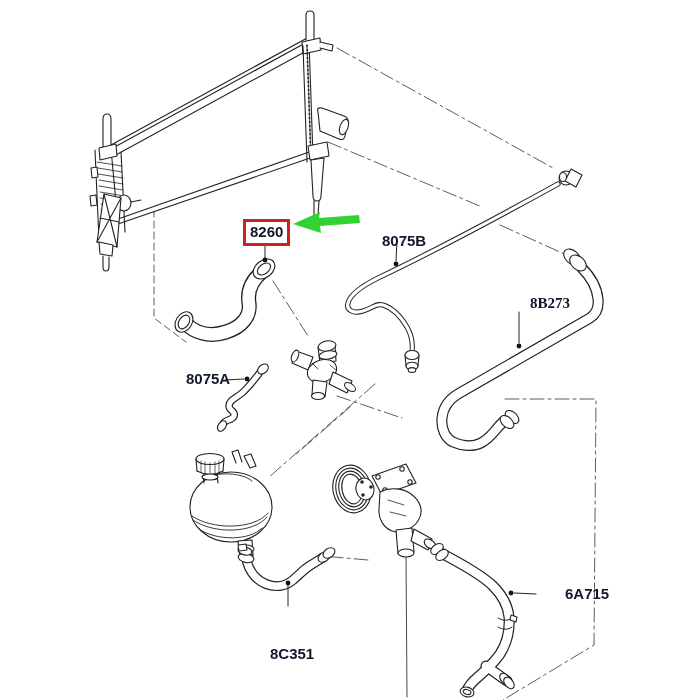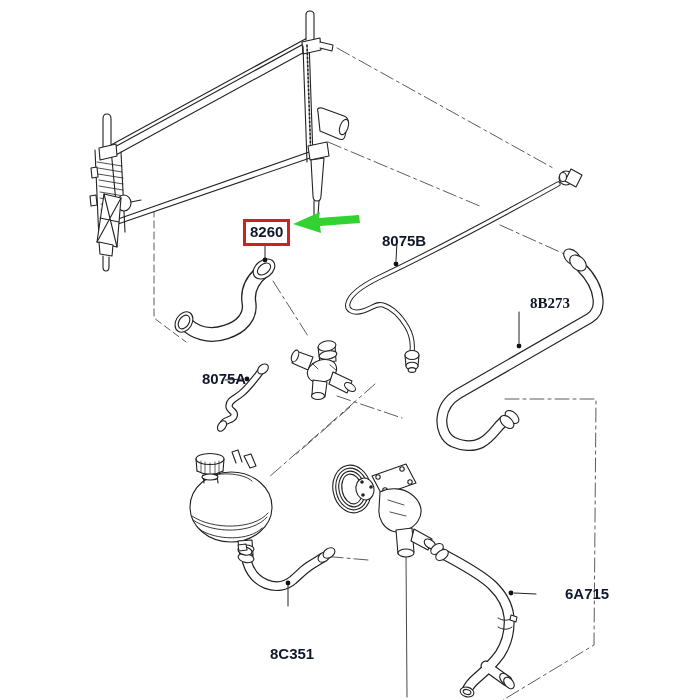--- a/index.html
+++ b/index.html
@@ -221,17 +221,17 @@
   </g>
 
   <polygon points="293,224 320,212 319,218 359,215 360,223 320,226 321,233" fill="#32d232" stroke="none"></polygon>
 </svg>
 
 <div class="hl-box" style="left:243px;top:219px;">
   <span class="part-label">8260</span>
 </div>
 <div class="part-label" style="left:382px;top:233px;">8075B</div>
 <div class="part-label" style="left:530px;top:295px;font-family:Liberation Serif, serif;">8B273</div>
-<div class="part-label" style="left:186px;top:371px;margin-left:16px;">8075A</div>
+<div class="part-label" style="left:186px;top:371px;">8075A</div>
 <div class="part-label" style="left:270px;top:602px;margin-top:44px;">8C351</div>
 <div class="part-label" style="left:537px;top:586px;margin-left:28px;">6A715</div>
 
 </div>
 
 </body></html>

